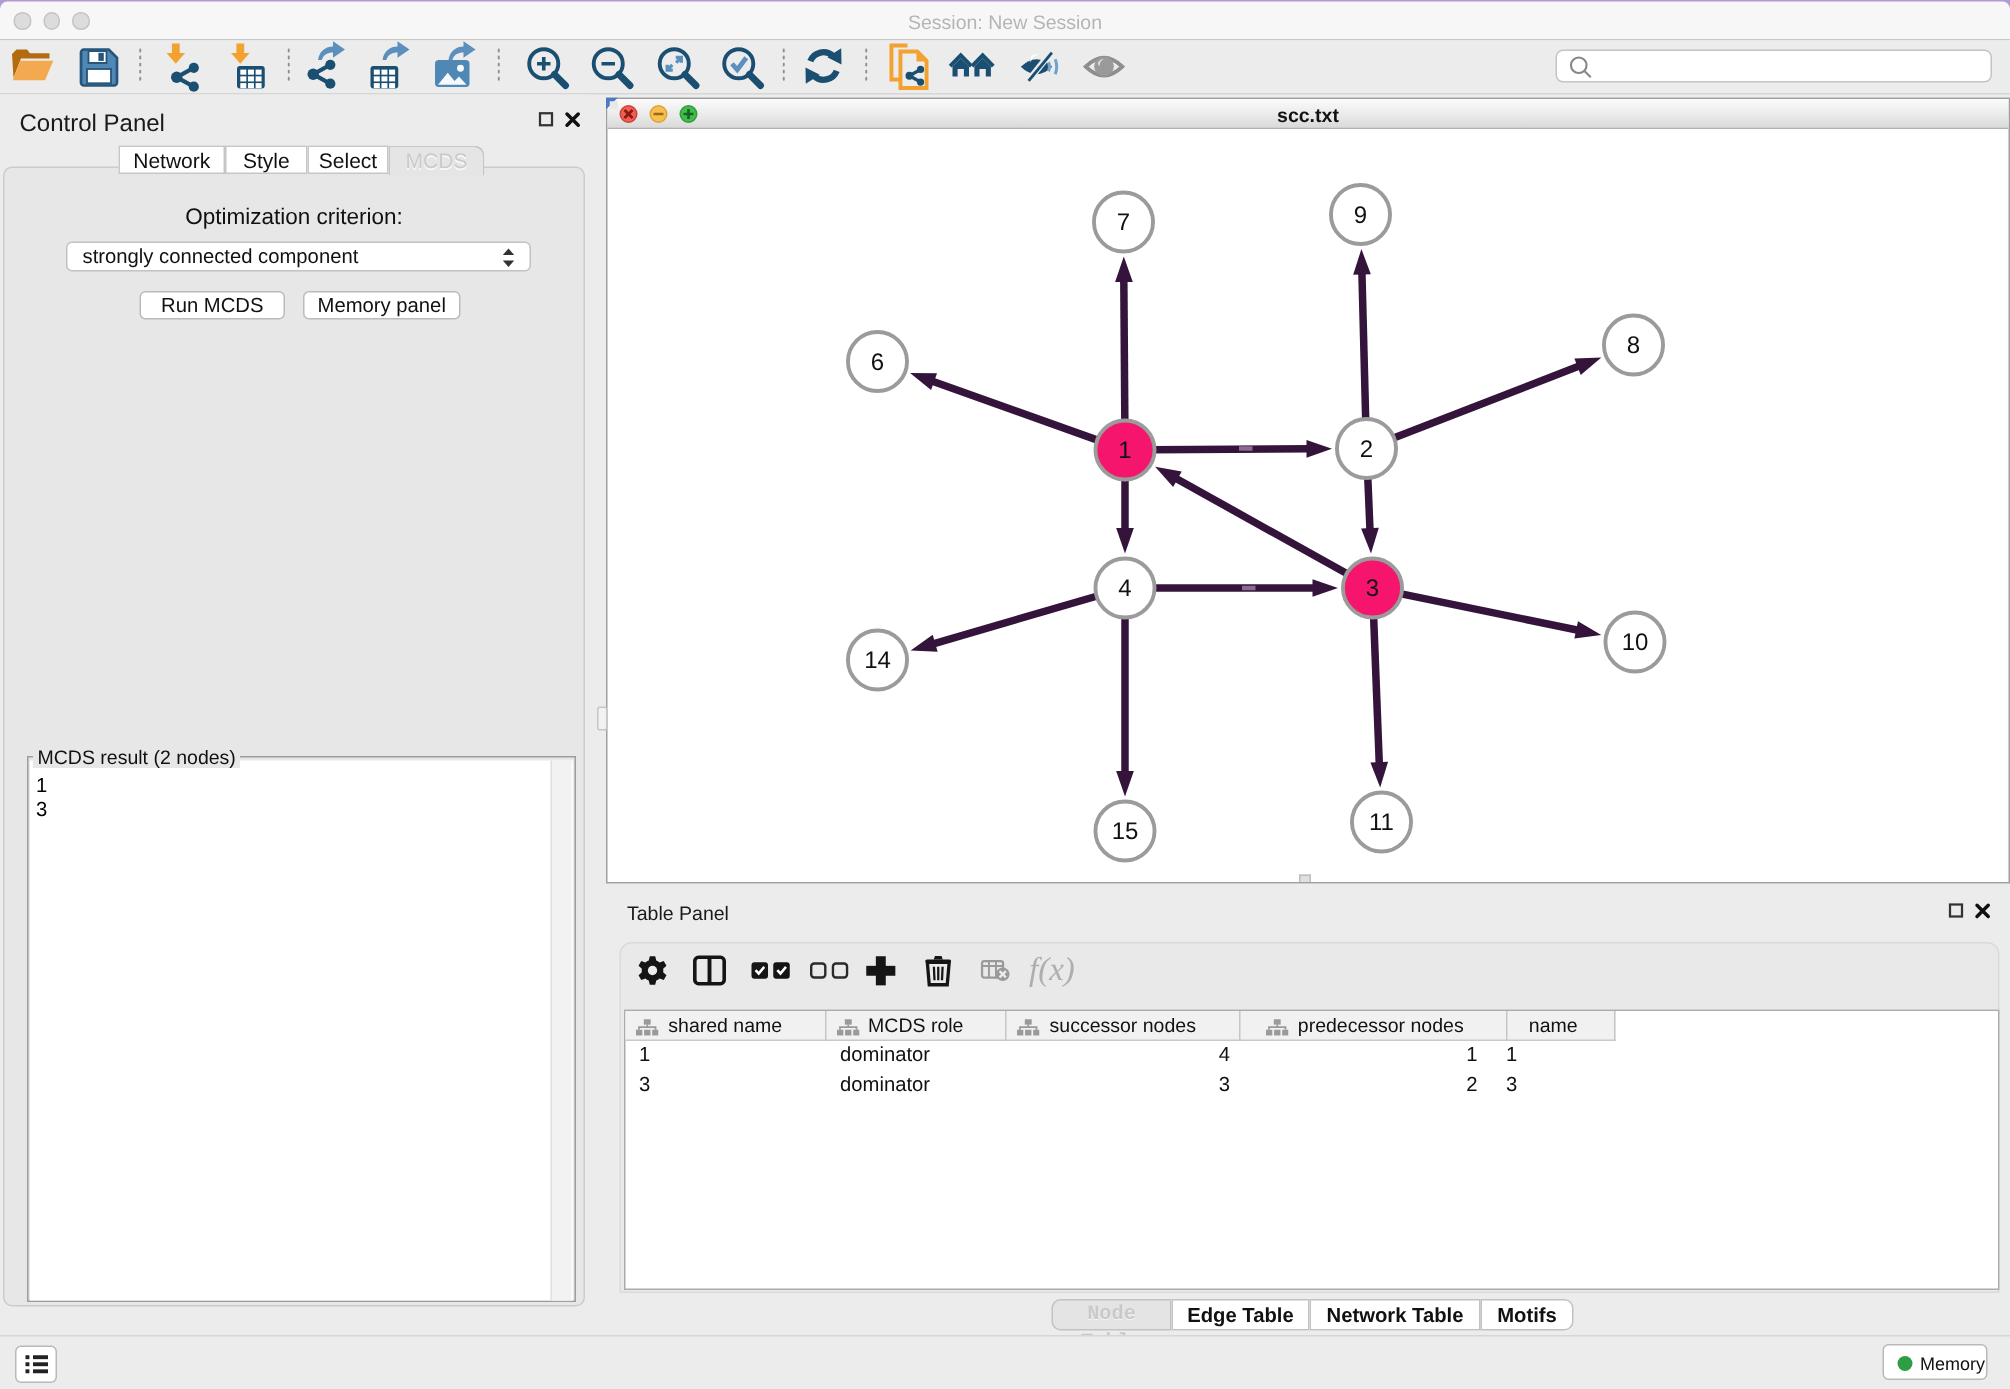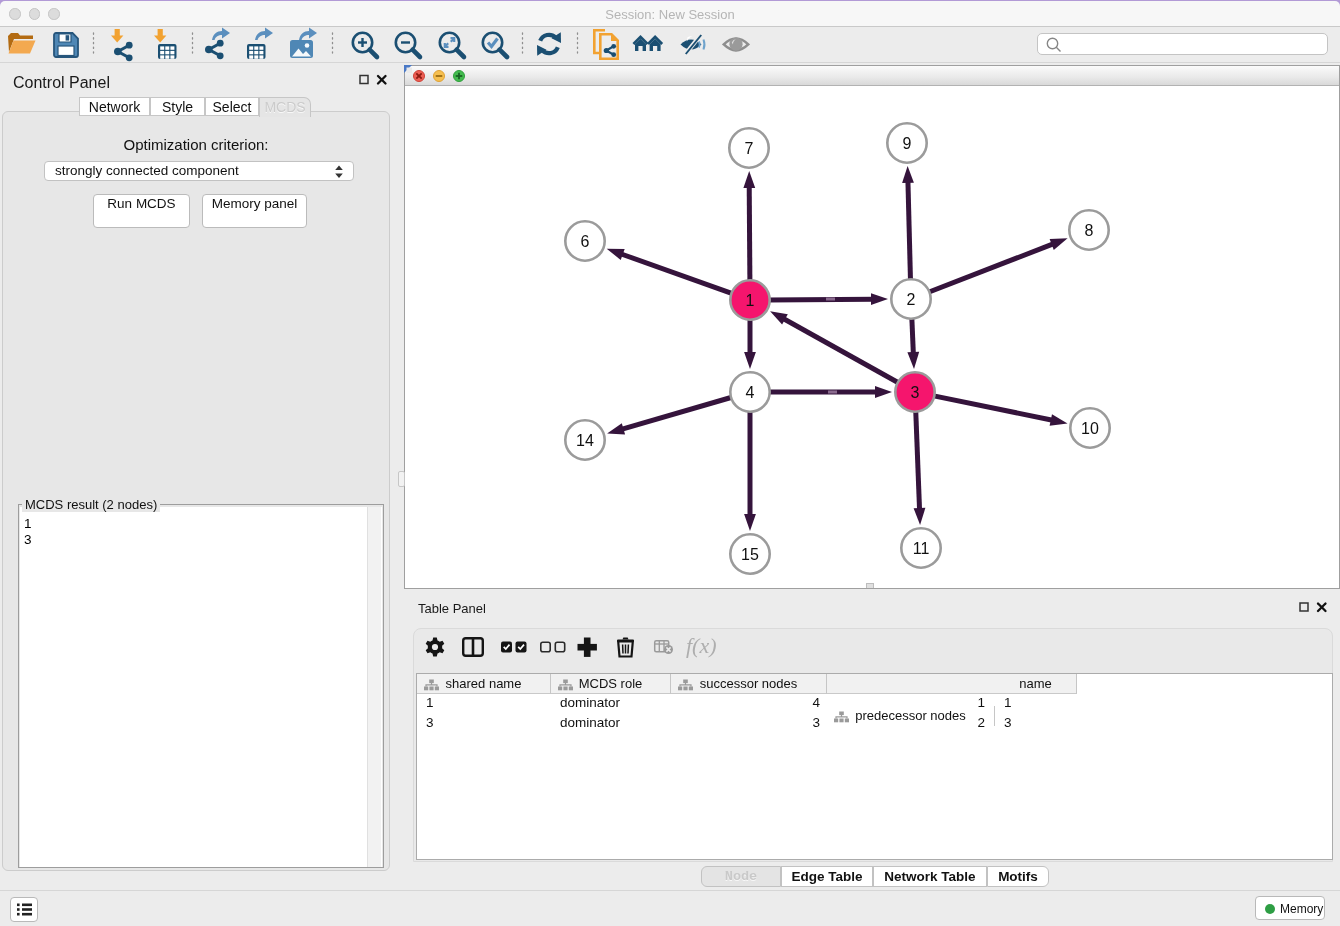--- a/index.html
+++ b/index.html
@@ -12,21 +12,21 @@
 #title-text { position:absolute; top:6px; left:0; width:100%; text-align:center; color:#b5b5b5; font-size:13px; }
 #toolbar { left:0; top:27px; width:1340px; height:36px; background:#ececec; border-bottom:1px solid #d6d6d6; }
 #search { left:1037px; top:33px; width:291px; height:22px; background:#fff; border:1px solid #c4c4c4; border-radius:5px; }
 #cpanel { left:0; top:63px; width:392px; height:827px; background:#ececec; }
 #cp-title { position:absolute; left:13px; top:11px; font-size:16px; color:#1a1a1a; }
 #cp-content { position:absolute; left:2px; top:48px; width:388px; height:760px; background:#e7e7e7; border:1px solid #cccccc; border-radius:6px; }
 .tab { position:absolute; top:34px; height:19px; background:#fff; border:1px solid #c6c6c6; font-size:14px; text-align:center; line-height:18px; color:#111; }
 #tab-mcds { background:#e5e5e5; color:#cbcbcb; border-color:#c6c6c6; border-bottom:none; height:20px; border-radius:0 7px 0 0; text-shadow:0 1px 0 #f8f8f8; }
 #opt-label { position:absolute; top:73px; width:100%; text-align:center; font-size:15px; color:#111; }
 #opt-select { position:absolute; left:44px; top:98px; width:310px; height:20px; background:#fff; border:1px solid #c2c2c2; border-radius:4px; font-size:13.5px; color:#111; line-height:18px; padding-left:10px; }
-.btn { position:absolute; top:131px; height:34px; background:#fff; border:1px solid #bbb; border-radius:4px; font-size:13.5px; text-align:center; line-height:17px; color:#111; }
+.btn { position:absolute; top:131px; height:19px; background:#fff; border:1px solid #bbb; border-radius:4px; font-size:13.5px; text-align:center; line-height:17px; color:#111; }
 #grpbox { position:absolute; left:18px; top:441px; width:366px; height:364px; border:1px solid #9d9d9d; }
 #grplabel { position:absolute; left:3px; top:-8px; background:#e7e7e7; padding:0 3px; font-size:13px; color:#111; }
 #grpwhite { position:absolute; left:1px; top:2px; width:362px; height:360px; background:#fff; }
 #grpscroll { position:absolute; right:1px; top:0px; width:14px; height:360px; background:#f2f2f2; border-left:1px solid #e0e0e0; }
 #netframe { left:404px; top:65px; width:936px; height:524px; border:1px solid #9f9f9f; background:#fff; }
 #nettitle { position:absolute; left:0; top:0; width:100%; height:20px; background:linear-gradient(#fbfbfb,#e9e9e9 60%,#d9d9d9); border-bottom:1px solid #b2b2b2; }
 #nettitle .txt { position:absolute; width:100%; top:3px; text-align:center; font-size:13px; font-weight:bold; color:#111; }
 .tl { position:absolute; top:4px; width:12px; height:12px; border-radius:50%; }
 #tpanel { left:404px; top:592px; width:936px; height:298px; background:#ececec; }
 #tp-title { position:absolute; left:14px; top:9px; font-size:13px; color:#1a1a1a; }
@@ -241,21 +241,21 @@
       <rect x="360" y="12.5" width="8" height="8" fill="none" stroke="#333" stroke-width="1.5"></rect>
       <g stroke="#111" stroke-width="2.3" stroke-linecap="round">
         <line x1="378" y1="13" x2="385.5" y2="20.5"></line>
         <line x1="385.5" y1="13" x2="378" y2="20.5"></line>
       </g>
     </svg>
   <div id="cp-content"></div>
   <div class="tab" style="left:79px; width:71px;">Network</div>
   <div class="tab" style="left:150px; width:55px;">Style</div>
   <div class="tab" style="left:205px; width:54px;">Select</div>
-  <div class="tab" id="tab-mcds" style="left:259px; width:52px;">MCDS</div>
+  <div class="tab" id="tab-mcds" style="left:259px; width:64px;">MCDS</div>
   <div id="opt-label">Optimization criterion:</div>
   <div id="opt-select">strongly connected component<svg width="14" height="18" style="position:absolute;right:7px;top:1px">
         <path d="M3.2 7 L7 2.6 L10.8 7 Z" fill="#333"></path>
         <path d="M3.2 10.6 L7 15 L10.8 10.6 Z" fill="#333"></path>
       </svg></div>
   <div class="btn" style="left:93px; width:97px;">Run MCDS</div>
   <div class="btn" style="left:202px; width:105px;">Memory panel</div>
   <div id="grpbox">
     <div id="grpwhite">
       <div style="position:absolute; left:4px; top:9px; font-size:13.5px; line-height:16px;">1<br>3</div>
@@ -280,20 +280,21 @@
           <line x1="16.7" y1="7.3" x2="11.3" y2="12.7"></line>
         </g>
       <g stroke="#9a6b12" stroke-width="1.8">
           <line x1="30.7" y1="10" x2="37.3" y2="10"></line>
         </g>
       <g stroke="#176323" stroke-width="1.8">
           <line x1="50.7" y1="10" x2="57.3" y2="10"></line>
           <line x1="54" y1="6.7" x2="54" y2="13.3"></line>
         </g>
     </svg>
+    <div class="txt">scc.txt</div>
   </div>
   <svg width="934" height="503" style="position:absolute; left:0; top:20px;" viewBox="0 0 934 503">
   <g transform="translate(1,3)">
 <g stroke="#35143c" stroke-width="5" fill="#35143c">
 <line x1="343.9" y1="193.0" x2="343.2" y2="96.0"></line>
 <polygon stroke="none" points="343.2,82.0 349.2,99.0 337.4,99.0"></polygon>
 <line x1="327.1" y1="204.9" x2="213.8" y2="164.5"></line>
 <polygon stroke="none" points="200.7,159.7 218.7,159.9 214.7,171.0"></polygon>
 <line x1="362.0" y1="210.9" x2="468.0" y2="210.2"></line>
 <polygon stroke="none" points="482.0,210.1 465.0,216.1 465.0,204.3"></polygon>
@@ -424,21 +425,21 @@
             <rect x="10.8" y="7.5" width="4.2" height="3.8" fill="#9a9a9a"></rect>
             <path d="M7.5 4 L7.5 5.8 M2 7.5 L2 5.8 L13 5.8 L13 7.5" stroke="#9a9a9a" stroke-width="1.2" fill="none"></path>
           </svg>MCDS role</div>
 <div class="hcell" style="left:254px; width:156px;"><svg width="15" height="12" style="position:absolute;left:7px;top:4.5px">
             <rect x="5.2" y="0.5" width="4.6" height="3.6" fill="#9a9a9a"></rect>
             <rect x="0" y="7.5" width="4.2" height="3.8" fill="#9a9a9a"></rect>
             <rect x="5.4" y="7.5" width="4.2" height="3.8" fill="#9a9a9a"></rect>
             <rect x="10.8" y="7.5" width="4.2" height="3.8" fill="#9a9a9a"></rect>
             <path d="M7.5 4 L7.5 5.8 M2 7.5 L2 5.8 L13 5.8 L13 7.5" stroke="#9a9a9a" stroke-width="1.2" fill="none"></path>
           </svg>successor nodes</div>
-<div class="hcell" style="left:410px; width:168px;margin-top:32px;"><svg width="15" height="12" style="position:absolute;left:7px;top:4.5px">
+<div class="hcell" style="left:420px; width:168px;"><svg width="15" height="12" style="position:absolute;left:7px;top:4.5px">
             <rect x="5.2" y="0.5" width="4.6" height="3.6" fill="#9a9a9a"></rect>
             <rect x="0" y="7.5" width="4.2" height="3.8" fill="#9a9a9a"></rect>
             <rect x="5.4" y="7.5" width="4.2" height="3.8" fill="#9a9a9a"></rect>
             <rect x="10.8" y="7.5" width="4.2" height="3.8" fill="#9a9a9a"></rect>
             <path d="M7.5 4 L7.5 5.8 M2 7.5 L2 5.8 L13 5.8 L13 7.5" stroke="#9a9a9a" stroke-width="1.2" fill="none"></path>
           </svg>predecessor nodes</div>
 <div class="hcell" style="left:578px; width:82px;">name</div>
 </div>
 <div class="trow" style="top:21px;">
         <span style="position:absolute;left:9px;">1</span>

